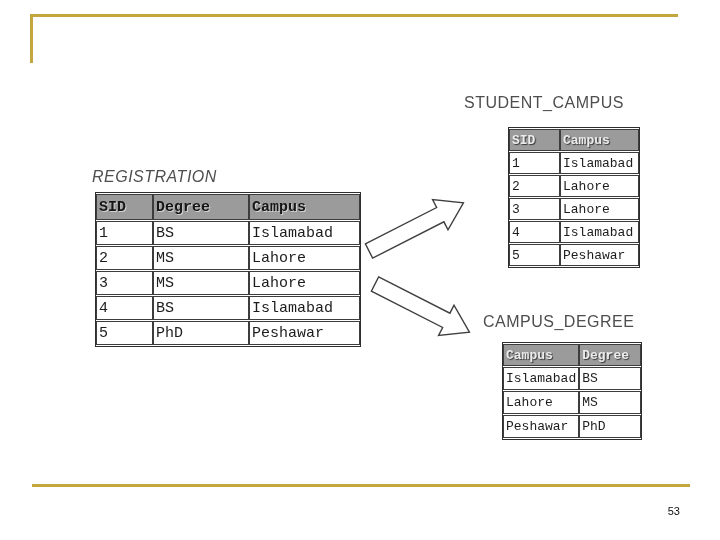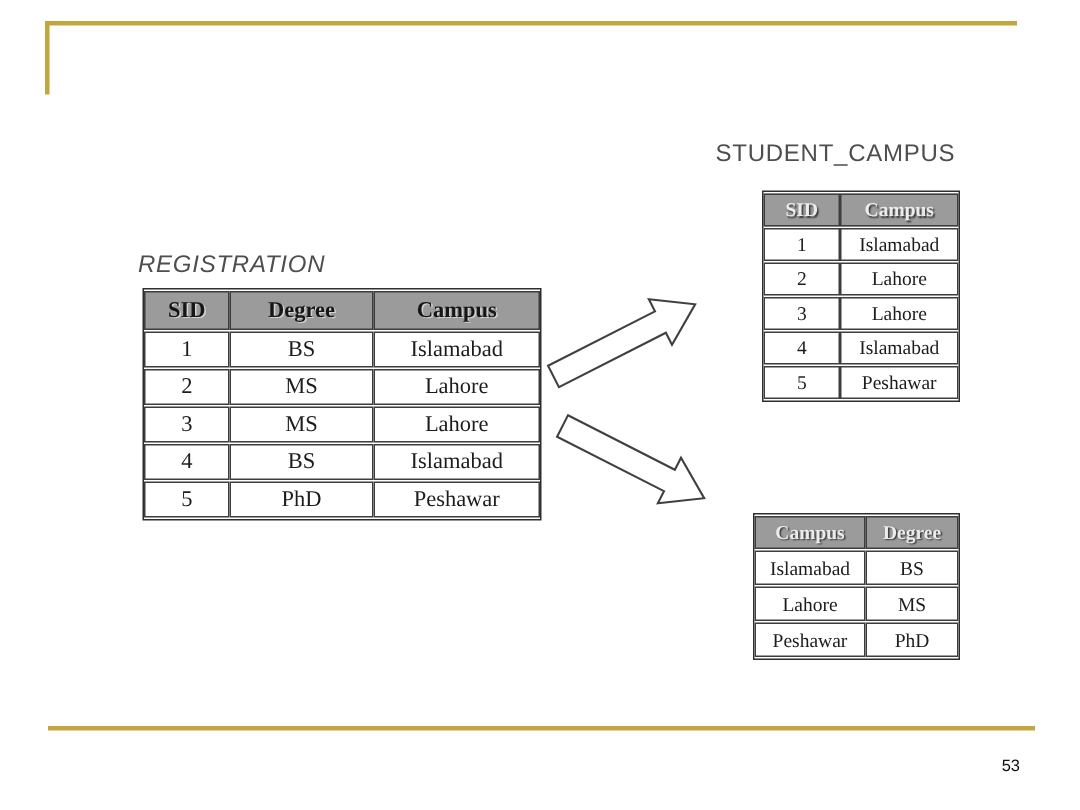--- a/index.html
+++ b/index.html
@@ -51,24 +51,24 @@
   
   .dtable {
     position: absolute;
     border-collapse: separate;
     border-spacing: 0 1px;
     background: #ffffff;
     border: 1px solid #2E2E2E;
   }
   .dtable th, .dtable td {
     border: 1px solid #3D3D3D;
-    text-align: center;
+    text-align: left;
     vertical-align: middle;
     padding: 0 2px;
-    font-family: Liberation Serif, serif;
+    font-family: Liberation Mono, monospace;
   }
   .dtable th {
     background: #9B9B9B;
     font-weight: bold;
   }
   .dtable td { color: #1C1C1C; background: #ffffff; }
 
   .tbl-reg th { height: 24px; font-size: 15px; color: #161616; text-shadow: 1px 1px 0 rgba(255,255,255,0.55); }
   .tbl-reg td { height: 22px; font-size: 15px; }
   .tbl-reg th:nth-child(1), .tbl-reg td:nth-child(1) { width: 51px; }
@@ -81,21 +81,21 @@
   .tbl-sc td { height: 20px; }
   .tbl-sc th:nth-child(1), .tbl-sc td:nth-child(1) { width: 45px; }
   .tbl-sc th:nth-child(2), .tbl-sc td:nth-child(2) { width: 73px; }
 
   .tbl-cd td { height: 21px; }
   .tbl-cd th:nth-child(1), .tbl-cd td:nth-child(1) { width: 68px; }
   .tbl-cd th:nth-child(2), .tbl-cd td:nth-child(2) { width: 56px; }
 
   .pos-reg-label { left: 92px;  top: 168px; font-style: italic; }
   .pos-reg-table { left: 95px;  top: 192px; }
-  .pos-sc-label  { left: 477px; top: 94px;  }
+  .pos-sc-label  { left: 464px; top: 94px;  }
   .pos-sc-table  { left: 508px; top: 127px; }
   .pos-cd-label  { left: 483px; top: 313px; }
   .pos-cd-table  { left: 502px; top: 342px; }
 
   
   .arrows {
     position: absolute;
     left: 0; top: 0;
     width: 720px; height: 540px;
     pointer-events: none;
@@ -188,20 +188,21 @@
         <td>4</td>
         <td>Islamabad</td>
       </tr>
       <tr>
         <td>5</td>
         <td>Peshawar</td>
       </tr>
     </tbody>
   </table>
 
+  <div class="tbl-label pos-cd-label">CAMPUS_DEGREE</div>
   <table class="dtable tbl-small tbl-cd pos-cd-table">
     <thead>
       <tr>
         <th>Campus</th>
         <th>Degree</th>
       </tr>
     </thead>
     <tbody>
       <tr>
         <td>Islamabad</td>

